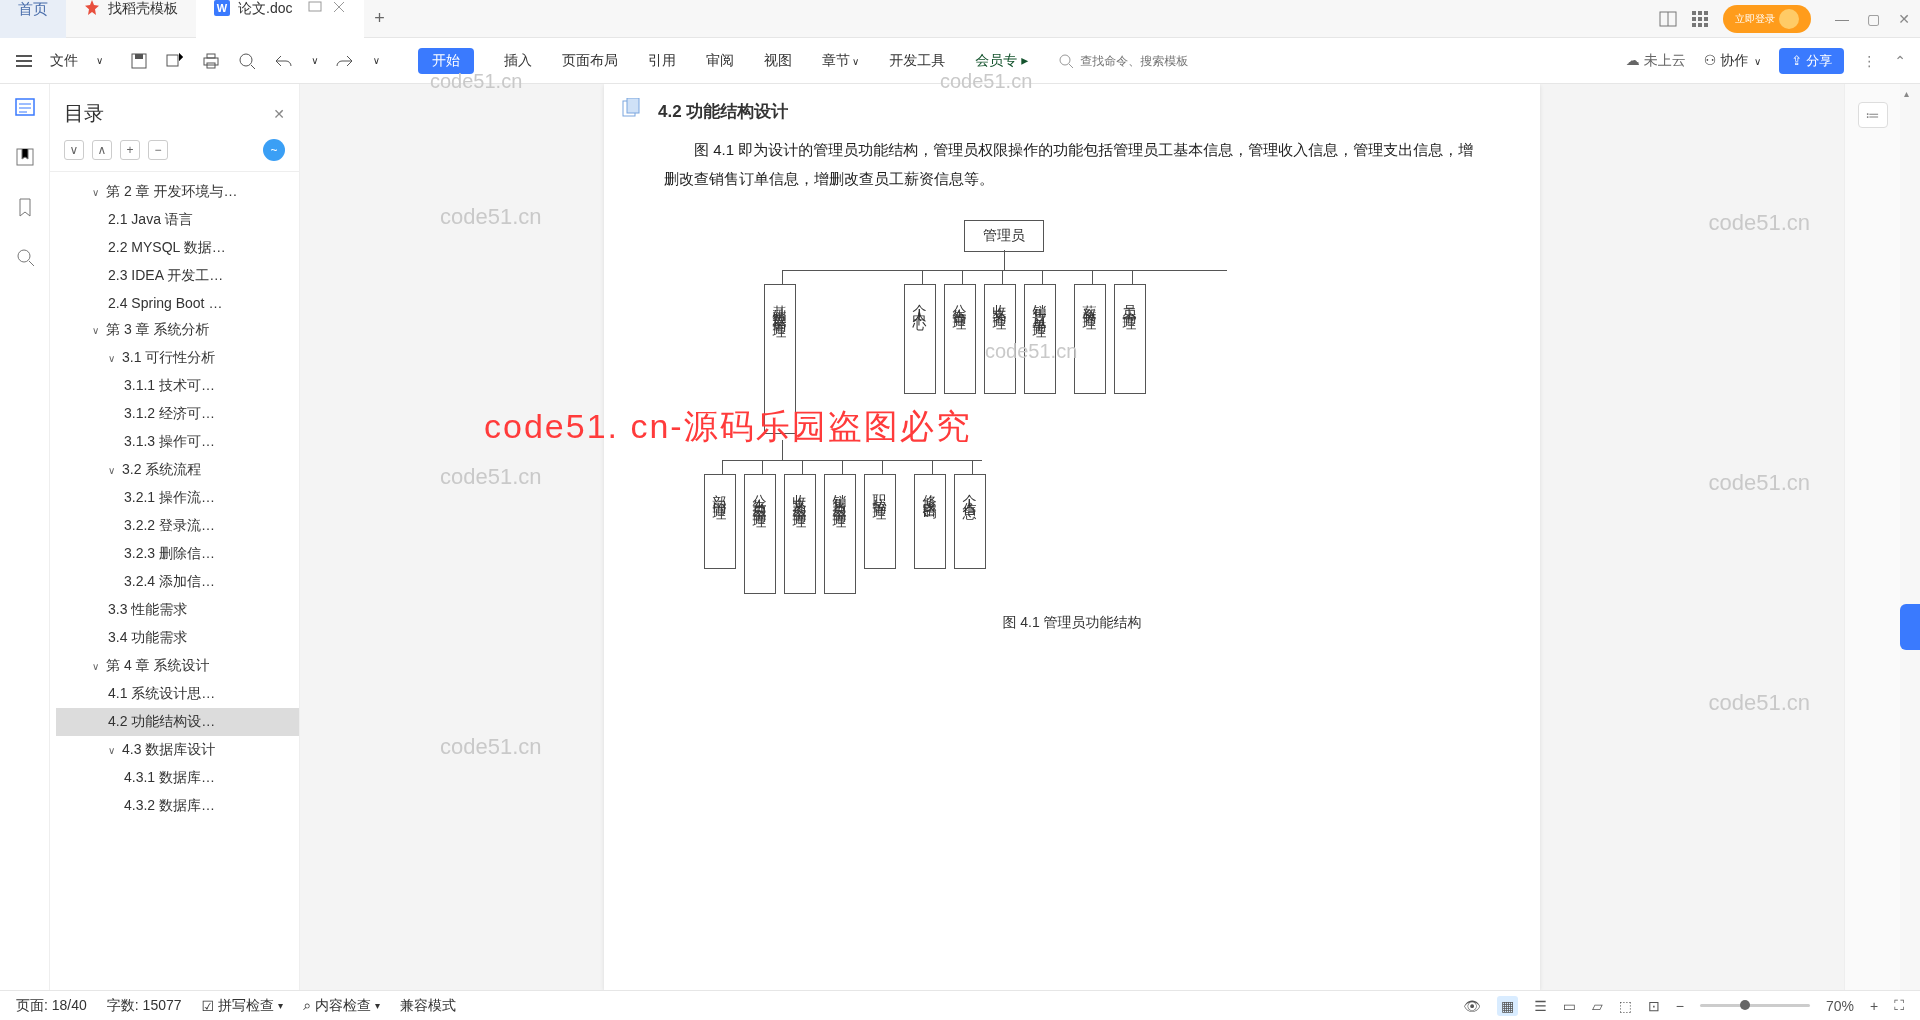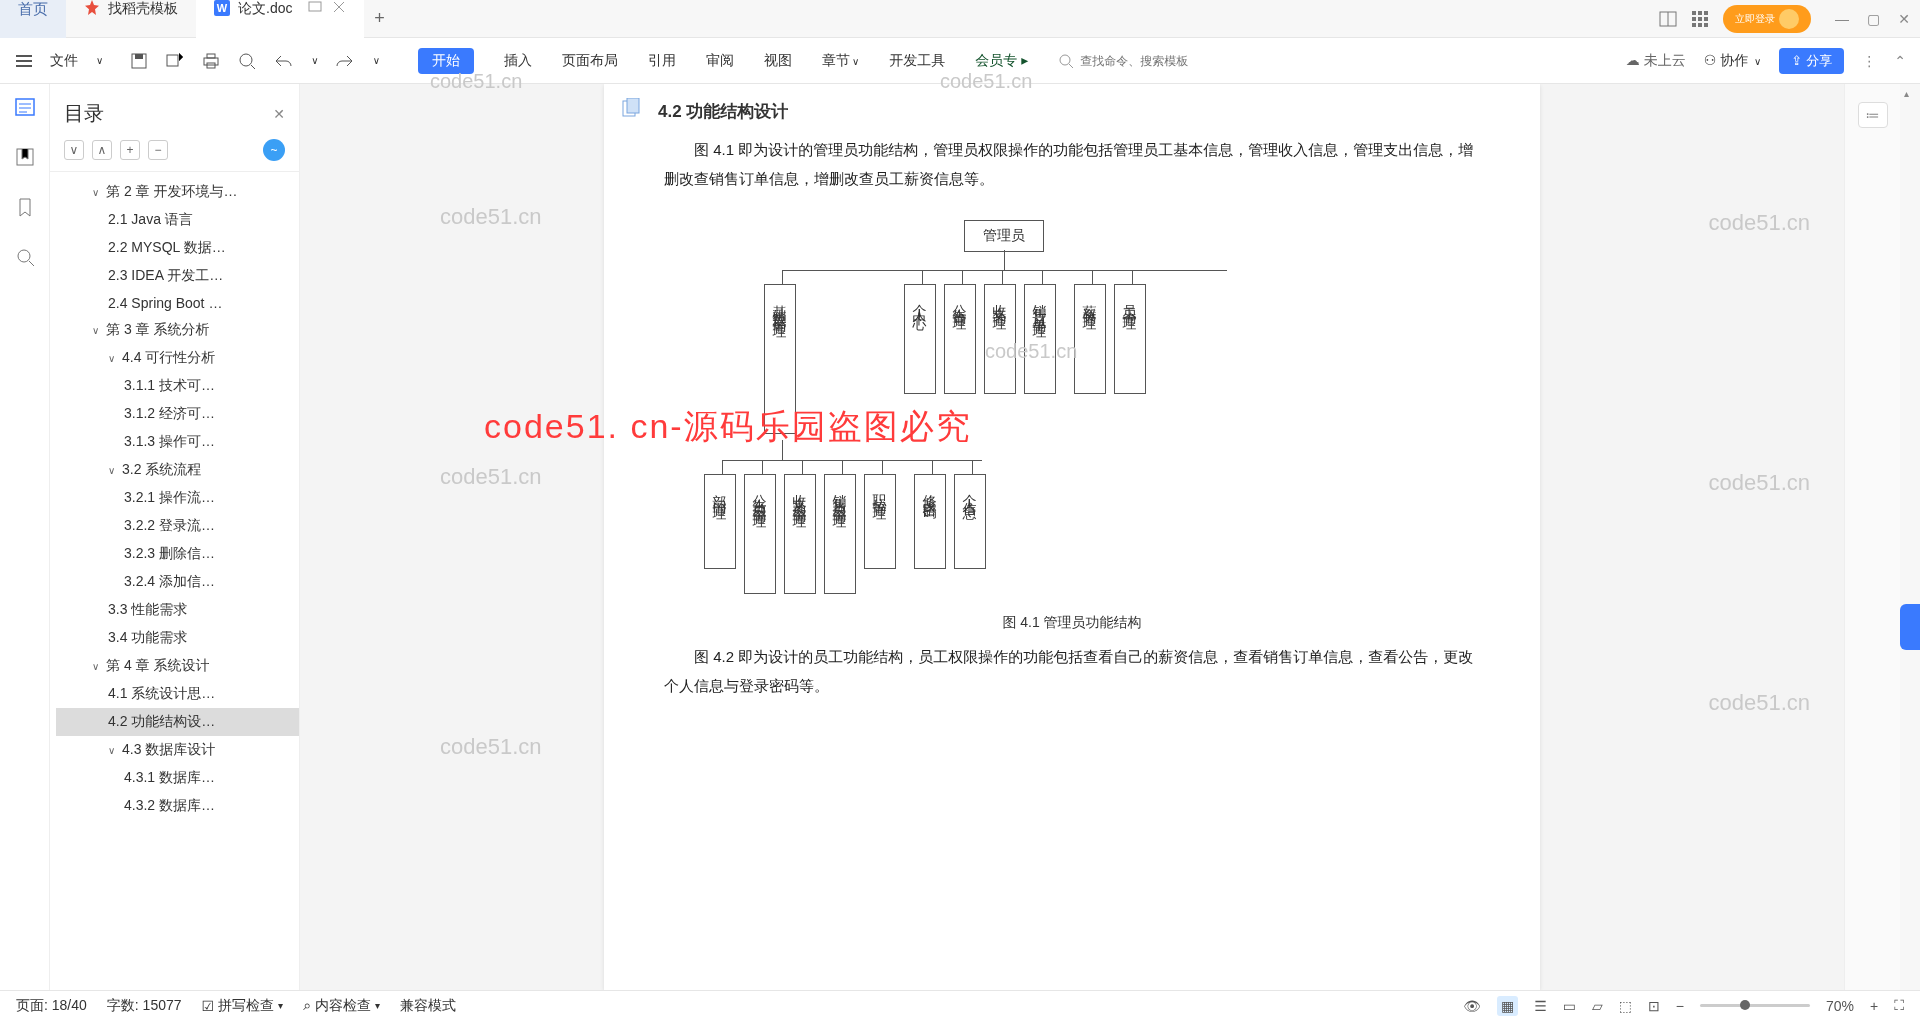--- a/index.html
+++ b/index.html
@@ -289,21 +289,21 @@
         </div>
         <div class="toc-item toc-l3">
           <span>2.4 Spring Boot …</span>
         </div>
         <div class="toc-item toc-l2">
           <span class="toc-chev">∨</span>
           <span>第 3 章 系统分析</span>
         </div>
         <div class="toc-item toc-l3">
           <span class="toc-chev">∨</span>
-          <span>4.4 可行性分析</span>
+          <span>3.1 可行性分析</span>
         </div>
         <div class="toc-item toc-l4">
           <span>3.1.1 技术可…</span>
         </div>
         <div class="toc-item toc-l4">
           <span>3.1.2 经济可…</span>
         </div>
         <div class="toc-item toc-l4">
           <span>3.1.3 操作可…</span>
         </div>
@@ -408,21 +408,20 @@
             <div class="line" style="left: 218px; top: 240px; width: 1px; height: 14px;"></div>
             <div class="vnode" style="left: 200px; top: 254px; height: 95px;">职位管理</div>
             <div class="line" style="left: 268px; top: 240px; width: 1px; height: 14px;"></div>
             <div class="vnode" style="left: 250px; top: 254px; height: 95px;">修改密码</div>
             <div class="line" style="left: 308px; top: 240px; width: 1px; height: 14px;"></div>
             <div class="vnode" style="left: 290px; top: 254px; height: 95px;">个人信息</div>
           </div>
       </div>
 
       <div class="fig-cap">图 4.1 管理员功能结构</div>
-      <div class="para">图 4.2 即为设计的员工功能结构，员工权限操作的功能包括查看自己的薪资信息，查看销售订单信息，查看公告，更改个人信息与登录密码等。</div>
 
       <span class="wm-red" style="left:-120px;top:320px">code51. cn-源码乐园盗图必究</span>
     </div>
 
   </div>
 
   <div class="rpanel">
     <span class="rp-btn">≔</span>
   </div>
   <div class="scroll-gutter">

